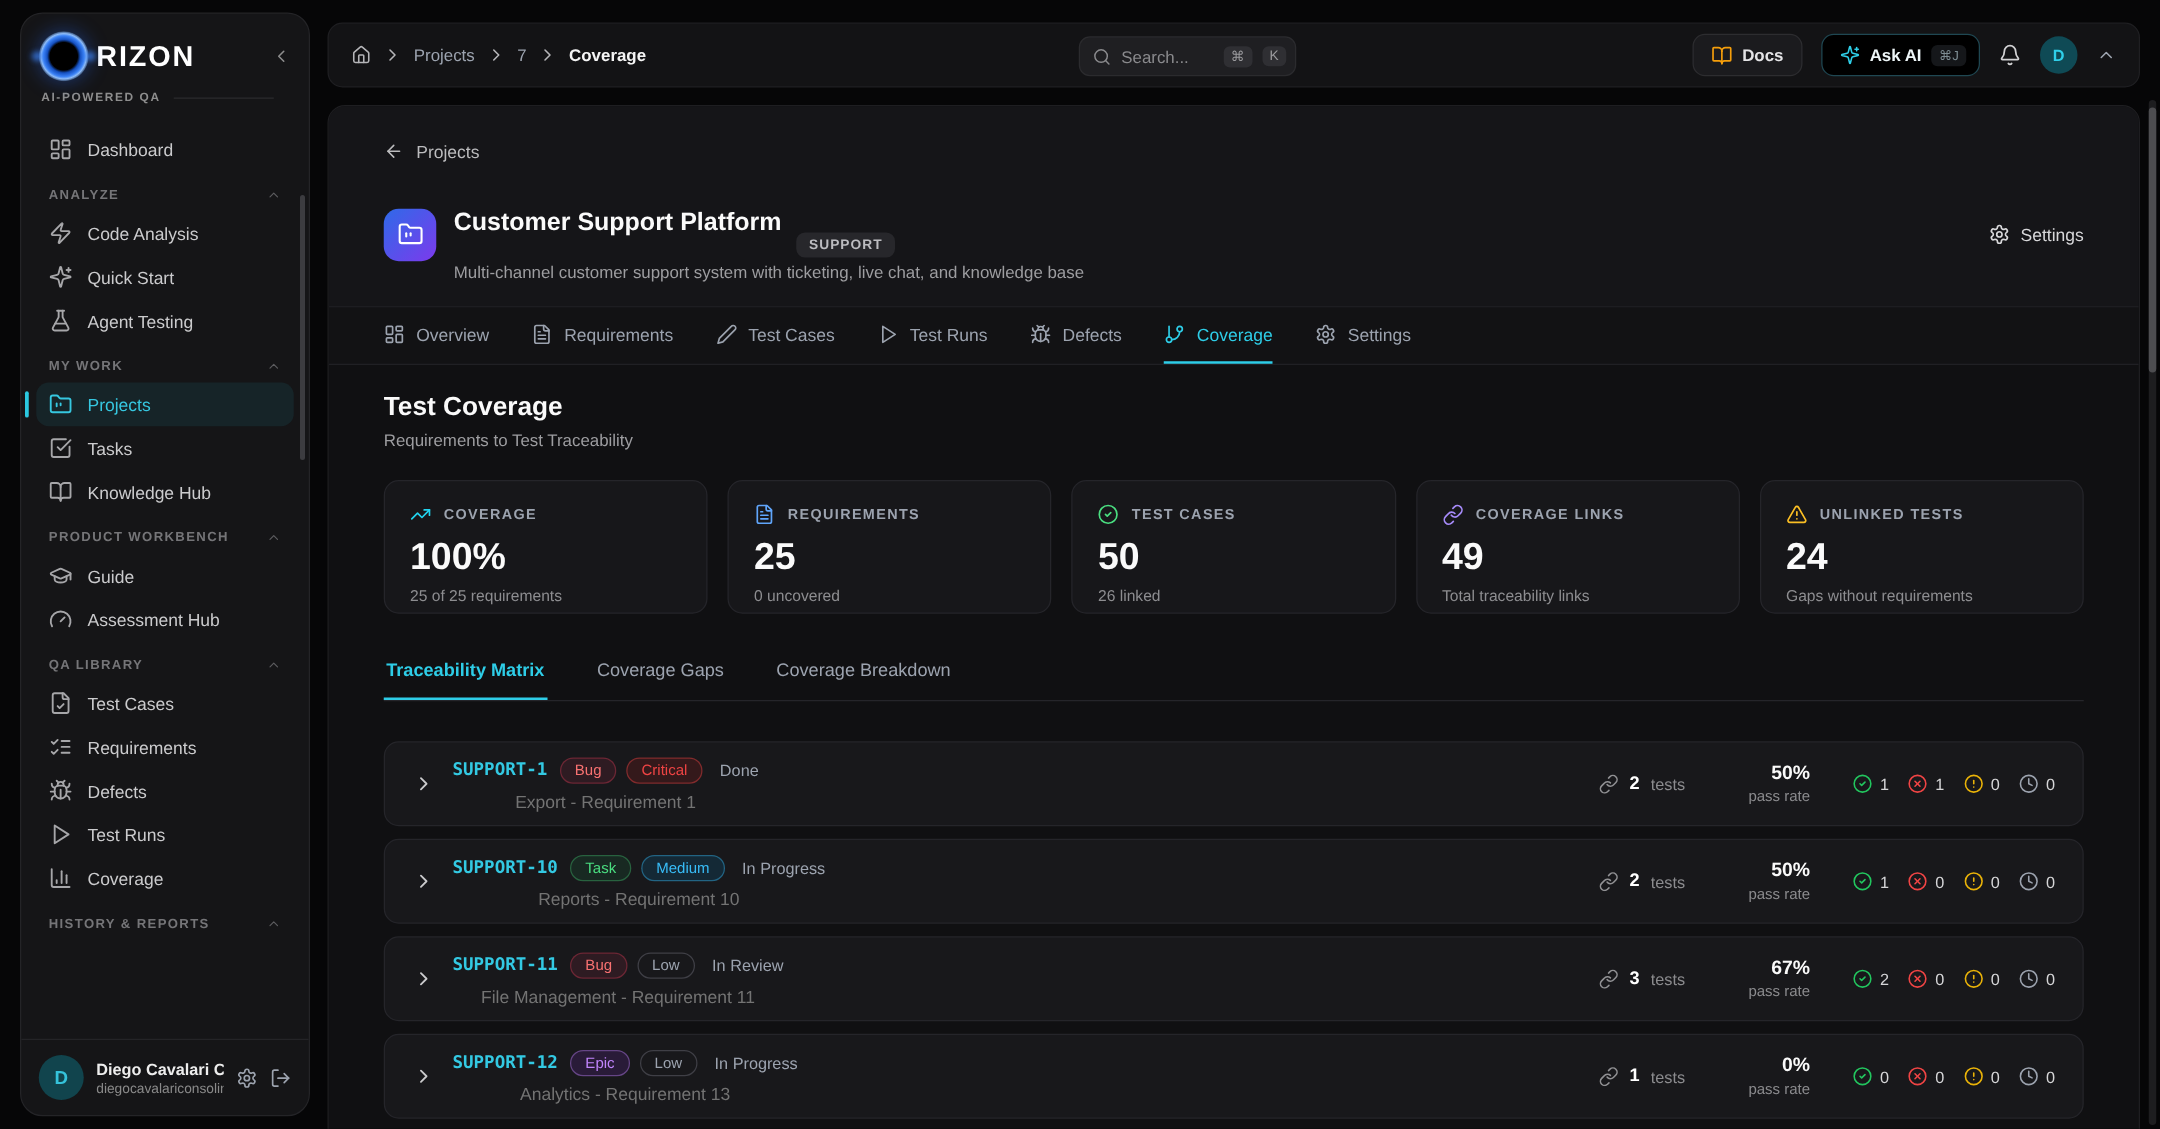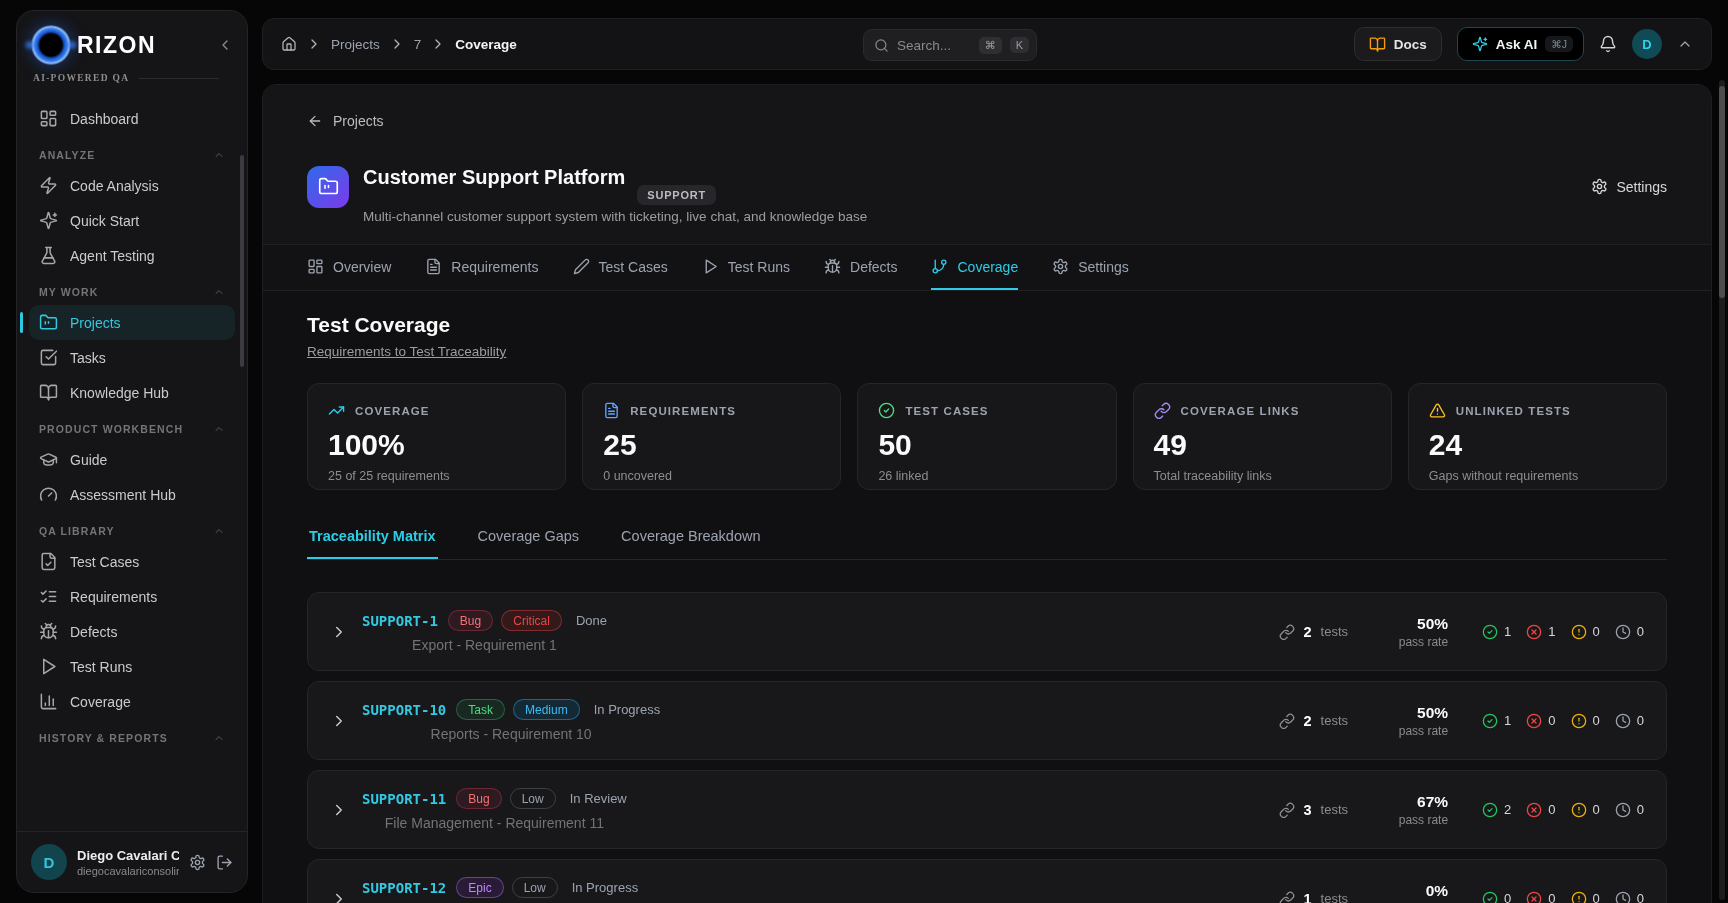--- a/index.html
+++ b/index.html
@@ -18,21 +18,21 @@
   .logo-mark { width:40px; height:40px; border-radius:50%; position:relative;
     background:radial-gradient(circle, #000 0 39%, #1550c0 47%, #3b82f6 58%, #8ebcf8 64%, rgba(59,130,246,.25) 72%, transparent 77%);
     box-shadow:0 0 16px rgba(37,99,235,.45); }
   .logo-mark::before,.logo-mark::after { content:""; position:absolute; top:50%;
     width:14px; height:12px; transform:translateY(-50%);
     background:radial-gradient(ellipse, rgba(59,130,246,.9) 0%, transparent 70%); filter:blur(1.5px); }
   .logo-mark::before { left:-8px; } .logo-mark::after { right:-8px; }
   .logo-text { font-size:23px; font-weight:700; letter-spacing:1.5px; color:#fff; }
   .collapse-btn { margin-left:auto; width:16px; height:16px; color:#8d8d8d; cursor:pointer; }
   .sb-tagline { display:flex; align-items:center; gap:10px; padding:2px 28px 10px 16px;
-    font-size:9.5px; letter-spacing:1.3px; color:#8e8e8e; font-weight:600;font-family:Liberation Serif, serif; }
+    font-size:9.5px; letter-spacing:1.3px; color:#8e8e8e; font-weight:600; }
   .sb-tagline::after { content:""; flex:1; height:1px; background:#2b2b2e; }
   .sb-nav { flex:1; padding:8px 12px 0; position:relative; overflow:hidden; }
   .sb-section-header { display:flex; align-items:center; justify-content:space-between;
     padding:13px 10px 7px; font-size:10.5px; letter-spacing:1.1px; color:#757578; font-weight:700; cursor:pointer; }
   .sb-section-header .icon { width:12px; height:12px; color:#5c5c5f; }
   .sb-item { display:flex; align-items:center; gap:12px; height:35px; padding:0 10px;
     border-radius:10px; color:#cbcbcd; font-size:14px; cursor:pointer; position:relative; }
   .sb-item .icon { width:19px; height:19px; color:#a6a6a9; }
   .sb-item.active { background:rgba(34,211,238,.08); color:#36c7e0; }
   .sb-item.active .icon { color:#36c7e0; }
@@ -98,21 +98,21 @@
 
   .tabs { display:flex; gap:34px; padding:0 44px; height:46px; background:#121214;
     border-bottom:1px solid #202024; }
   .tab { display:flex; align-items:center; gap:9px; color:#9ca3af; font-size:14px;
     border-bottom:2px solid transparent; cursor:pointer; }
   .tab .icon { width:17px; height:17px; }
   .tab.active { color:#2ecde7; border-bottom-color:#2ecde7; }
 
   .content { padding:22px 44px 0; }
   .h1 { font-size:21px; font-weight:700; color:#fafafa; }
-  .h1-sub { font-size:13.5px; color:#9d9da0; margin-top:7px;text-decoration:underline; }
+  .h1-sub { font-size:13.5px; color:#9d9da0; margin-top:7px; }
 
   .stats { display:flex; gap:16px; margin-top:24px; }
   .stat { flex:1; background:#17171a; border:1px solid #25252a; border-radius:12px;
     padding:18px 20px; height:107px; }
   .stat-top { display:flex; align-items:center; gap:10px; font-size:11.5px;
     letter-spacing:1.1px; color:#9ca3af; font-weight:600; }
   .stat-top .icon { width:17px; height:17px; }
   .stat[data-variant="cyan"]  .stat-top .icon { color:#22d3ee; }
   .stat[data-variant="blue"]  .stat-top .icon { color:#60a5fa; }
   .stat[data-variant="green"] .stat-top .icon { color:#4ade80; }
@@ -120,21 +120,21 @@
   .stat[data-variant="amber"] .stat-top .icon { color:#fbbf24; }
   .stat-value { font-size:30px; font-weight:700; color:#fafafa; margin-top:9px; }
   .stat-sub { font-size:12.5px; color:#8d8d90; margin-top:7px; }
 
   .subtabs { display:flex; gap:38px; margin-top:32px; border-bottom:1px solid #25252a; }
   .subtab { font-size:14.5px; color:#9ca3af; padding:6px 2px 13px; border-bottom:2px solid transparent;
     font-weight:500; cursor:pointer; }
   .subtab.active { color:#2ecde7; border-bottom-color:#2ecde7; font-weight:600; }
 
   .rows { margin-top:32px; display:flex; flex-direction:column; gap:10px; }
-  .rowc { height:79px; background:#18181b; border:1px solid #25252a; border-radius:12px;
+  .rowc { height:68px; background:#18181b; border:1px solid #25252a; border-radius:12px;
     display:flex; align-items:center; padding:0 22px; cursor:pointer; }
   .row-chevron { width:18px; height:18px; color:#cbcbcd; flex:none; }
   .row-main { display:flex; flex-direction:column; gap:6px; margin-left:14px; }
   .row-top { display:flex; align-items:center; gap:10px; }
   .row-id { font-family:"DejaVu Sans Mono", monospace; font-size:14px; font-weight:700; color:#33c9e3; }
   .badge { font-size:12px; padding:2.5px 11px; border-radius:999px; border:1px solid transparent; font-weight:500; }
   .badge[data-variant="red"]      { color:#f87171; background:rgba(244,63,94,.10); border-color:rgba(244,63,94,.32); }
   .badge[data-variant="critical"] { color:#ef4444; background:rgba(127,29,29,.28); border-color:rgba(239,68,68,.42); }
   .badge[data-variant="green"]    { color:#4ade80; background:rgba(34,197,94,.10); border-color:rgba(74,222,128,.32); }
   .badge[data-variant="blue"]     { color:#38bdf8; background:rgba(2,132,199,.16); border-color:rgba(56,189,248,.40); }

